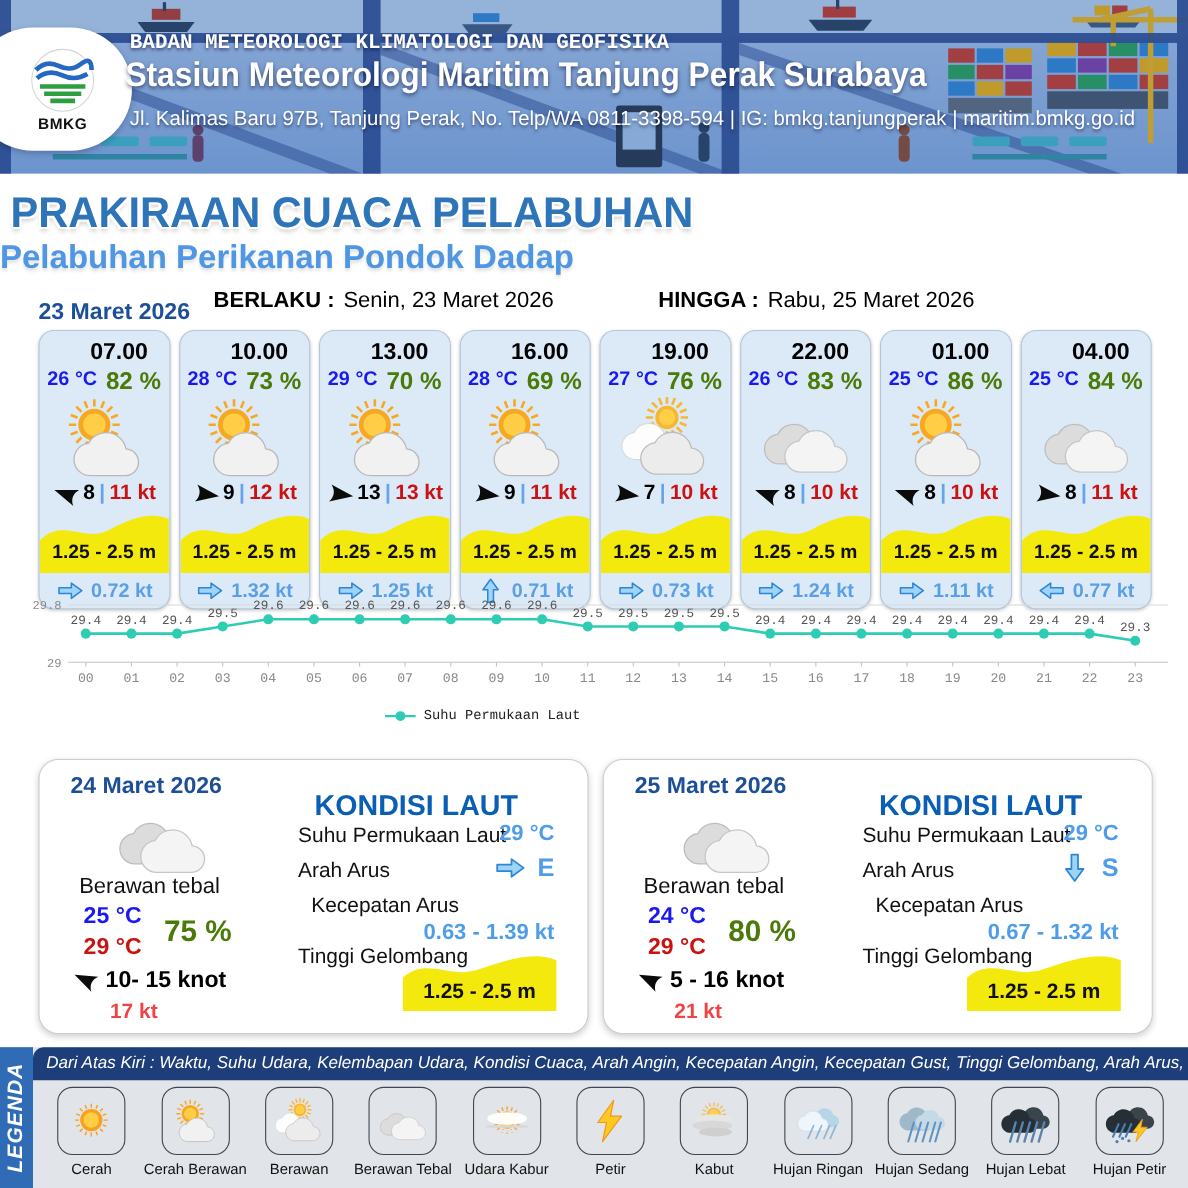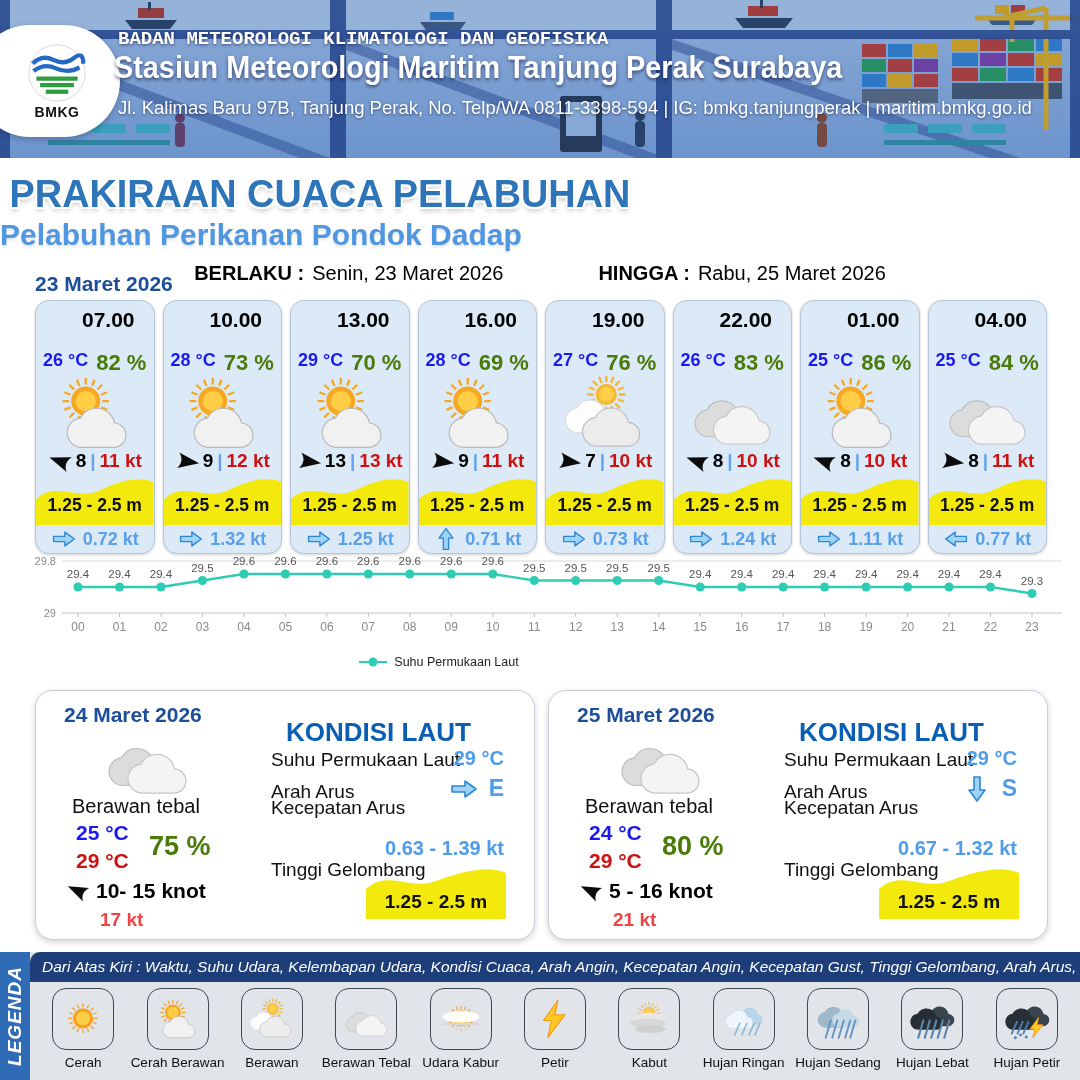--- a/index.html
+++ b/index.html
@@ -28,41 +28,41 @@
          text-shadow:0 2px 3px rgba(0,0,0,.12);}
   .validity{display:flex;justify-content:center;gap:95px;margin-top:10px;font-size:20px;color:#000;}
   .validity b{font-weight:bold;margin-right:8px;}
   
   .date-label{position:absolute;left:35px;top:272px;font-size:21px;font-weight:bold;color:#1d4f99;}
   .hourly-grid{position:absolute;left:35px;top:300px;width:1012px;display:grid;
                grid-template-columns:repeat(8,1fr);gap:8px;}
   .hcard{height:252px;background:#dceaf8;border:1px solid #b6c6da;border-radius:14px;
          box-shadow:0 1px 3px rgba(0,0,0,.18);display:flex;flex-direction:column;overflow:hidden;}
   .h-time{font-size:21px;font-weight:bold;text-align:center;margin-top:7px;color:#000;padding-left:27px;}
-  .h-th{display:flex;justify-content:center;gap:8px;margin-top:18px;}
+  .h-th{display:flex;justify-content:center;gap:8px;margin-top:2px;}
   .h-temp{color:#1a1aee;font-weight:bold;font-size:18px;white-space:nowrap;}
   .h-hum{color:#4a7a08;font-weight:bold;font-size:22px;white-space:nowrap;}
   .h-icon{height:82px;display:flex;align-items:center;justify-content:center;}
   .h-icon svg{width:96px;height:74px;}
   .h-wind{display:flex;align-items:center;justify-content:center;gap:3px;height:28px;}
   .dart{display:inline-flex;}
   .dart svg{width:25px;height:19px;}
   .h-ws{font-size:19px;font-weight:bold;color:#000;}
   .h-sep{color:#66a3e8;font-weight:bold;font-size:19px;margin:0 1px;}
   .h-gust{color:#cc1111;font-weight:bold;font-size:19px;white-space:nowrap;}
   .h-wave{position:relative;height:64px;margin-top:auto;}
   .waveshape{position:absolute;left:0;top:0;width:100%;height:100%;fill:#f3e90c;}
   .h-wavetext{position:absolute;left:0;right:0;bottom:9px;text-align:center;font-size:17.5px;
               font-weight:bold;color:#111;white-space:nowrap;}
   .h-cur{height:34px;display:flex;align-items:center;justify-content:center;gap:6px;}
   .blockarrow{display:inline-flex;}
   .blockarrow svg{width:26px;height:20px;}
   .h-curval{color:#5aa0e8;font-weight:bold;font-size:18px;white-space:nowrap;}
   
-  .chart-wrap{position:absolute;left:0;top:545px;width:878px;}
+  .chart-wrap{position:absolute;left:0;top:534px;width:878px;font-family:Liberation Mono, monospace;}
   .chart-wrap svg{display:block;}
   .chart-legend{display:flex;justify-content:center;align-items:center;gap:7px;margin-top:6px;
                 font-size:12.5px;color:#222;}
   
   .daily{position:absolute;left:35px;top:690px;width:1013px;display:grid;
          grid-template-columns:1fr 1fr;gap:13px;}
   .day-card{position:relative;height:248px;background:#fff;border:1px solid #c9ced6;
             border-radius:18px;box-shadow:0 2px 6px rgba(0,0,0,.18);}
   .day-date{position:absolute;left:28px;top:12px;font-size:21px;font-weight:bold;color:#1d4f99;}
   .day-icon{position:absolute;left:52px;top:32px;width:118px;height:76px;}
@@ -74,21 +74,21 @@
   .day-wind{position:absolute;left:30px;top:188px;display:flex;align-items:center;gap:6px;
             font-size:21px;font-weight:bold;color:#000;}
   .day-wind .dart svg{width:24px;height:18px;}
   .day-gust{position:absolute;left:64px;top:218px;font-size:19px;font-weight:bold;color:#ef4444;}
   .sea-head{position:absolute;left:235px;top:26px;font-size:26px;font-weight:bold;color:#0a5fb4;margin-left:15px;}
   .sea-label{position:absolute;left:235px;font-size:19px;color:#111;white-space:nowrap;}
   .sea-val{position:absolute;right:30px;font-size:20px;font-weight:bold;color:#4f9ce8;white-space:nowrap;}
   .lbl1{top:58px;} .val1{top:56px;}
   .lbl2{top:90px;} .val2{top:84px;display:flex;align-items:center;gap:10px;font-size:23px;}
   .val2 svg{width:30px;height:24px;}
-  .lbl3{top:106px;} .val3{top:146px;}
+  .lbl3{top:122px;margin-left:12px;} .val3{top:146px;}
   .lbl4{top:168px;}
   .wave-box{position:absolute;right:28px;top:172px;width:140px;height:56px;}
   .wave-box svg{position:absolute;left:0;top:0;width:100%;height:100%;fill:#f3e90c;}
   .wave-box span{position:absolute;left:0;right:0;bottom:6px;text-align:center;font-size:19px;
                  font-weight:bold;color:#111;}
   
   .legend{position:absolute;left:0;top:952px;width:1080px;height:128px;background:#e1e4e8;}
   .legend-strip{position:absolute;left:0;top:0;width:30px;height:128px;background:#2f6cb5;
                 display:flex;align-items:center;justify-content:center;}
   .legend-strip span{writing-mode:vertical-rl;transform:rotate(180deg);color:#fff;font-weight:bold;

